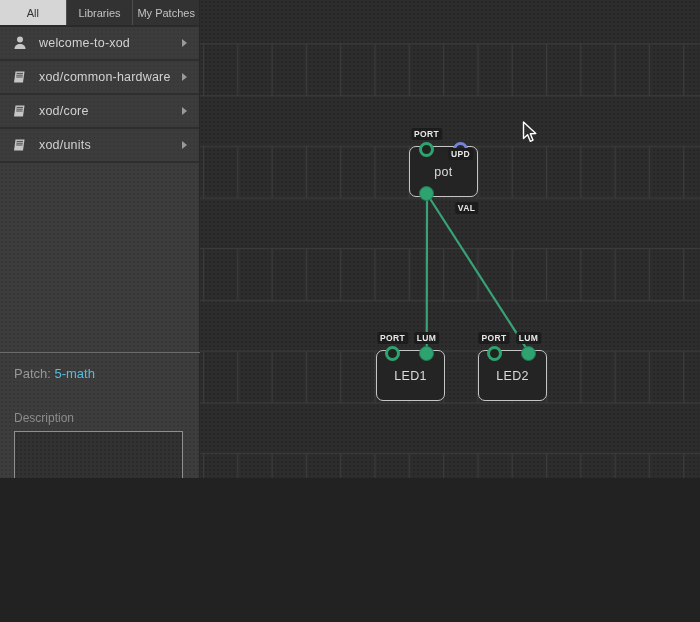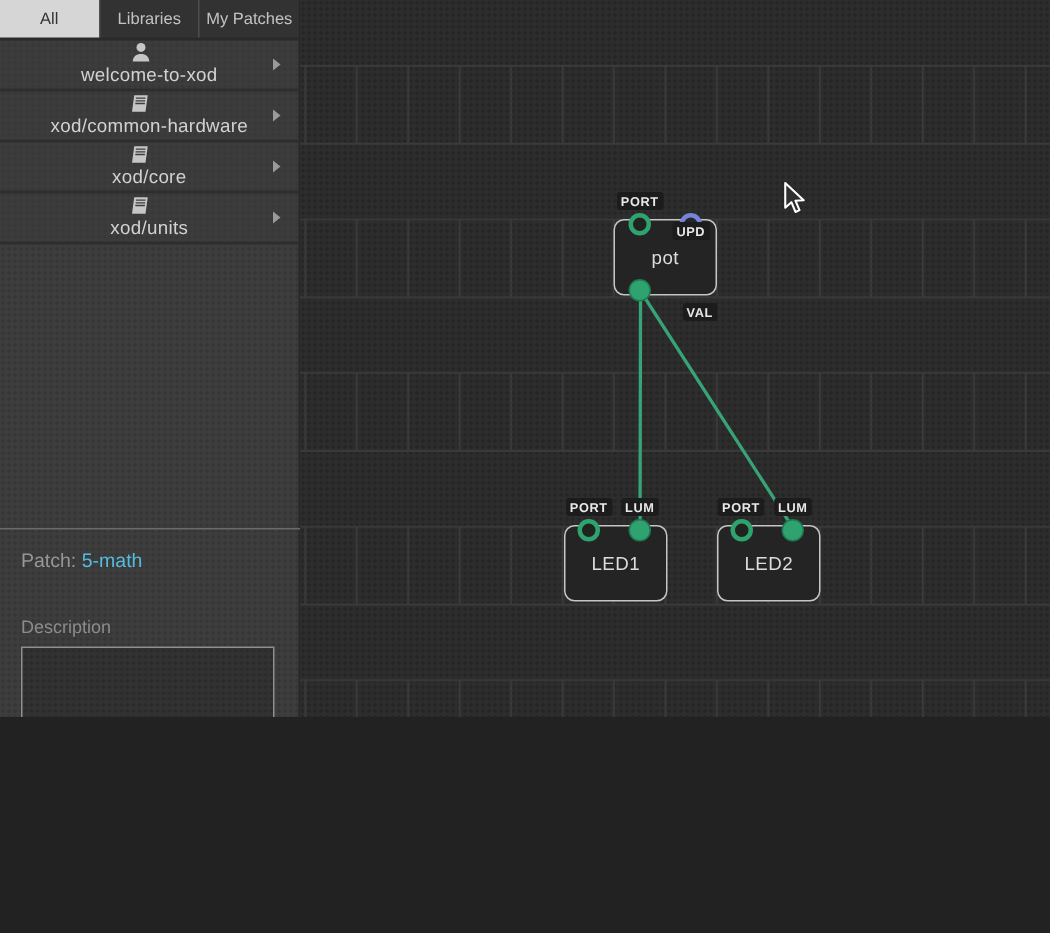--- a/index.html
+++ b/index.html
@@ -21,21 +21,21 @@
   .tabs { display:flex; height:27px; background:#323232; border-bottom:2px solid #2a2a2a; }
   .tab {
     flex:1; display:flex; align-items:center; justify-content:center;
     font-size:11px; color:#c3c3c3; cursor:default; border-left:1px solid #4e4e4e;
   }
   .tab:first-child { border-left:none; }
   .tab.active { background:#d6d6d6; color:#333; border-left:none; }
   .lib-list { }
   .lib-item {
     position:relative; height:34px; display:flex; align-items:center;
-    padding:0 12px; border-bottom:2px solid #2e2e2e; background:rgba(61,61,61,0.35);flex-direction:column;
+    padding:0 12px; border-bottom:2px solid #2e2e2e; background:rgba(61,61,61,0.35);
   }
   .lib-item .item-icon { width:16px; height:16px; margin-right:11px; flex:none; }
   .lib-item .item-label { font-size:12.5px; color:#d2d2d2; letter-spacing:0.2px; }
   .chevron {
     position:absolute; right:12px; top:50%; transform:translateY(-50%);
     width:0; height:0; border-left:5px solid #9a9a9a;
     border-top:4px solid transparent; border-bottom:4px solid transparent;
   }
 
   .patch-panel {

